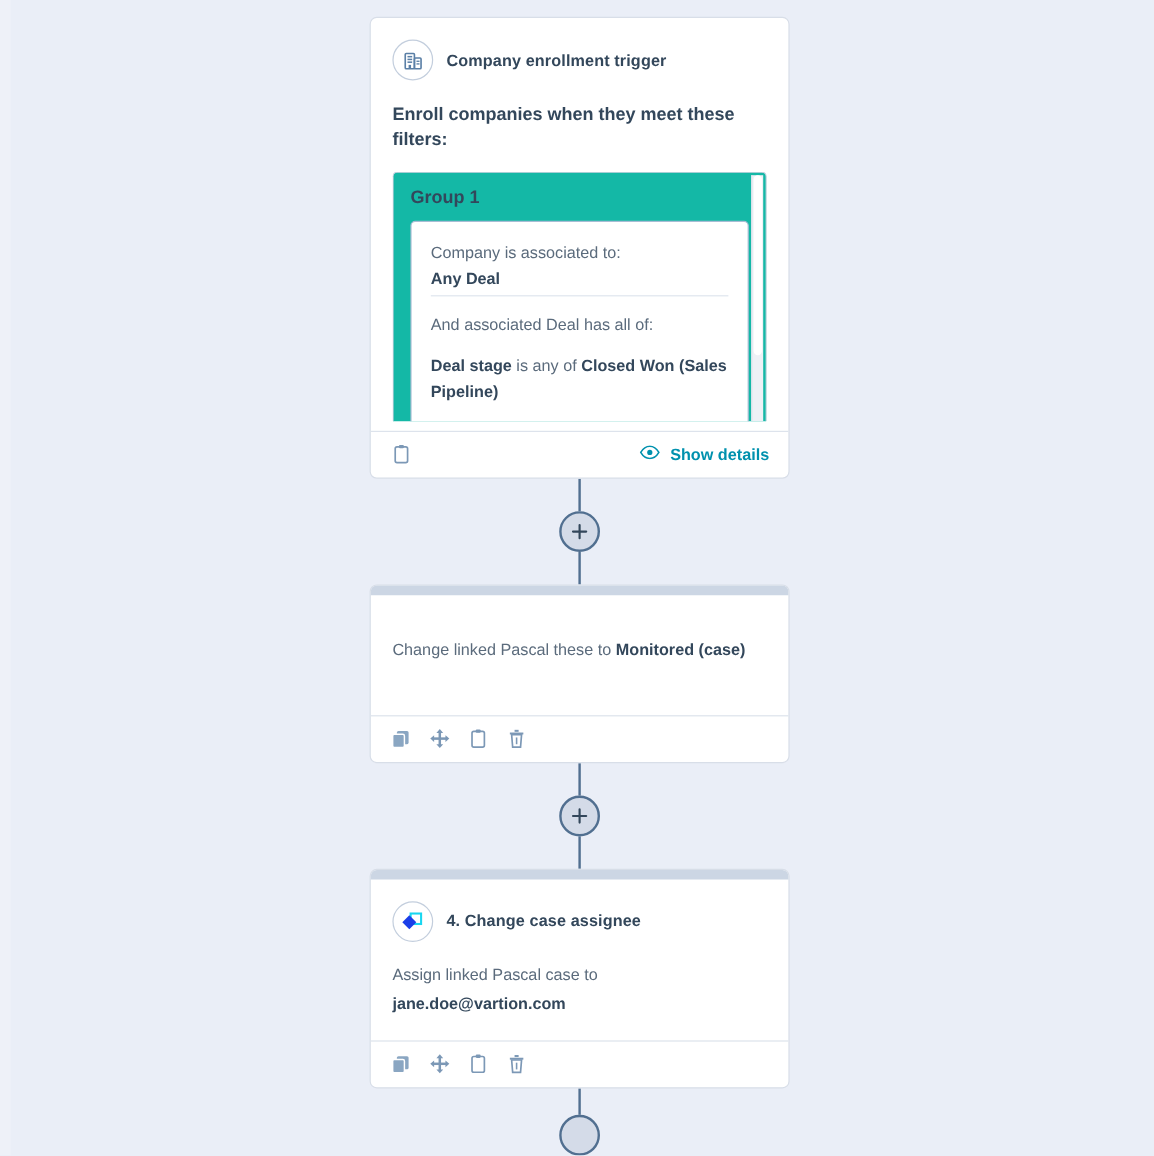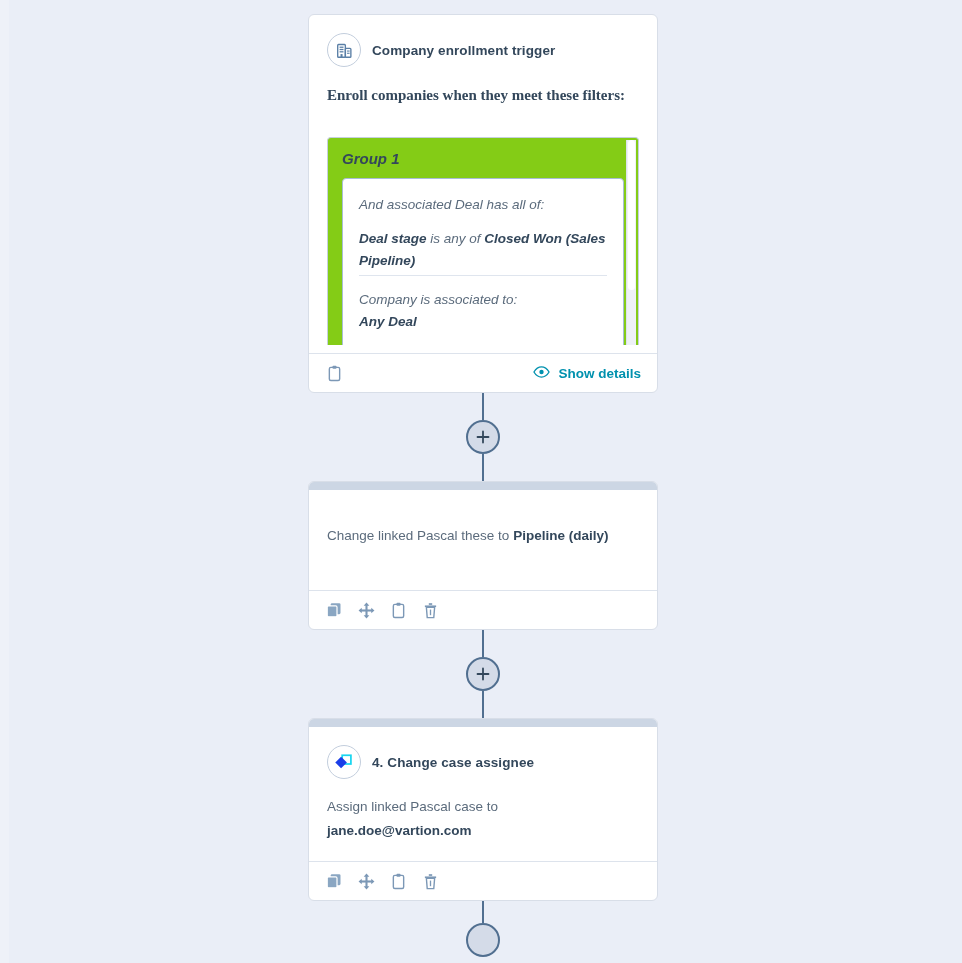--- a/index.html
+++ b/index.html
@@ -76,34 +76,32 @@
     color: #33475b;
     letter-spacing: 0.1px;
   }
 
   .trigger-lead {
     margin-top: 18px;
     font-size: 15px;
     font-weight: bold;
     color: #33475b;
     line-height: 1.42;
-    font-family: Liberation Serif, serif;
   }
 
   
   .group-scroll {
-    margin-top: 31px;
+    margin-top: 15px;
     height: 207px;
     overflow: hidden;
     position: relative;
     border: 1px solid #c6d0de;
     border-bottom: none;
     border-radius: 4px 4px 0 0;
-    background: #84cc16;
-    font-style: italic;
+    background: #14b8a6;
   }
   .group-inner {
     padding: 12px 14px 14px 14px;
   }
   .group-title {
     font-size: 15px;
     font-weight: bold;
     color: #33475b;
     margin-bottom: 11px;
   }
@@ -259,27 +257,27 @@
 
         <div class="trigger-lead">Enroll companies when they meet these filters:</div>
 
         <div class="group-scroll">
           <div class="group-inner">
             <div class="group-title">Group 1</div>
 
             <div class="filter-box">
 
               <div class="filter-seg">
+                <div class="filter-label">Company is associated to:</div>
+                <div class="filter-value">Any Deal</div>
+              </div>
+
+              <div class="filter-seg">
                 <div class="filter-label">And associated Deal has all of:</div>
                 <div class="filter-sentence"><b>Deal stage</b><span> is any of </span><b>Closed Won (Sales Pipeline)</b></div>
-              </div>
-
-              <div class="filter-seg">
-                <div class="filter-label">Company is associated to:</div>
-                <div class="filter-value">Any Deal</div>
               </div>
 
             </div>
           </div>
           <div class="group-scrollbar">
             <div class="thumb"></div>
           </div>
         </div>
 
       </div>
@@ -309,21 +307,21 @@
         <svg width="14" height="14" viewBox="0 0 14 14">
           <path d="M7 1.5 V12.5 M1.5 7 H12.5" stroke="#33475b" stroke-width="1.8" stroke-linecap="round"></path>
         </svg>
       </div>
       <div class="conn-line" style="height:27px"></div>
     </div>
 
     <div class="card">
       <div class="card-topbar"></div>
       <div class="card-body">
-        <div class="action-text"><span>Change linked Pascal these to </span><b>Pipeline (daily)</b></div>
+        <div class="action-text"><span>Change linked Pascal these to </span><b>Monitored (case)</b></div>
       </div>
       <div class="card-foot">
         <span class="foot-icons">
           <span class="icon-btn">
             <svg width="16" height="16" viewBox="0 0 17 17">
               <rect x="5" y="1.3" width="10.4" height="11.6" rx="1.4" fill="#8aa6c2"></rect>
               <rect x="1.3" y="4.2" width="10.4" height="11.6" rx="1.4" fill="#8aa6c2" stroke="#ffffff" stroke-width="1.3"></rect>
             </svg>
           </span>
           <span class="icon-btn">

